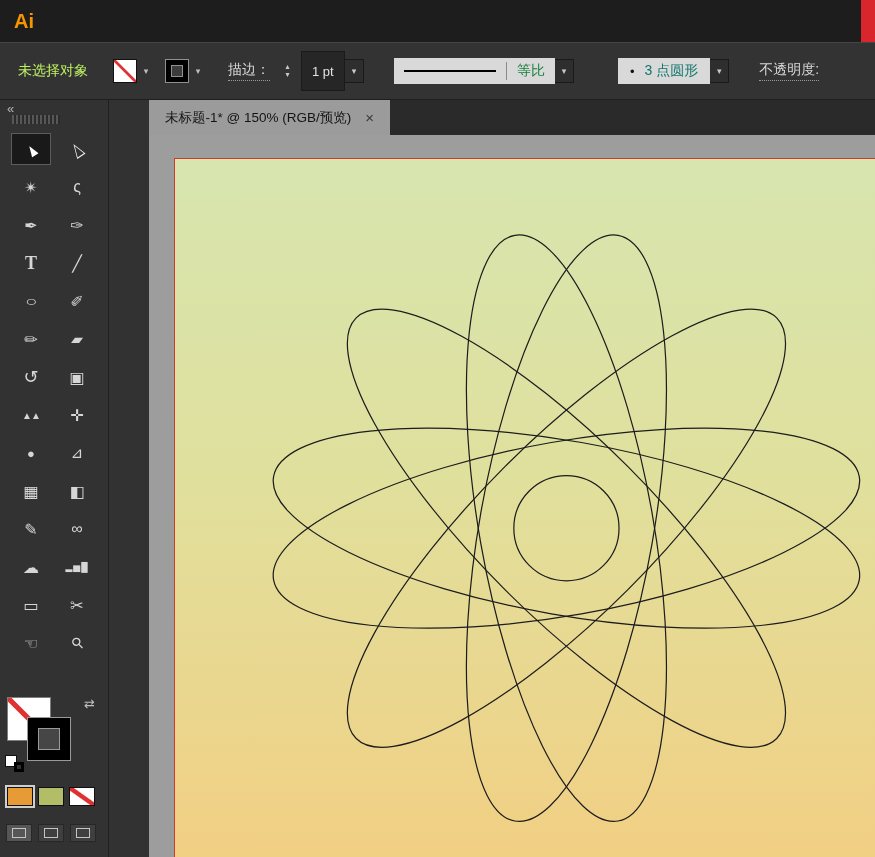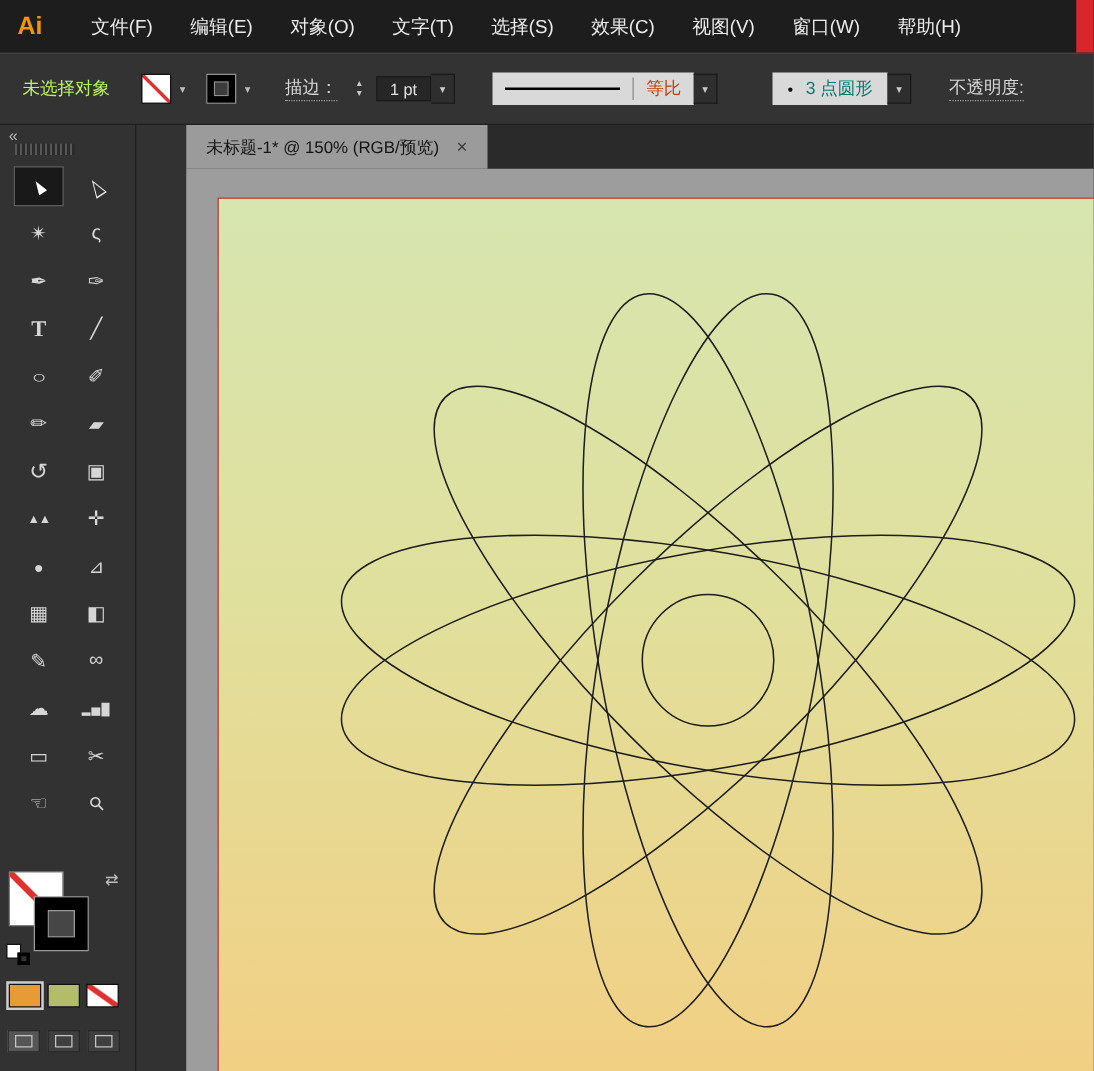--- a/index.html
+++ b/index.html
@@ -18,28 +18,28 @@
   .controlbar{height:58px;background:#333333;border-top:1px solid #454545;border-bottom:1px solid #1f1f1f;
     display:flex;align-items:center;padding-left:18px;box-sizing:border-box;overflow:hidden;white-space:nowrap;}
   .cb-text{color:#bef264;font-size:14px;}
   .swatch-fill{width:22px;height:22px;margin-left:26px;box-shadow:0 0 0 1px #111;
     background:linear-gradient(to top right,#ffffff 45%,#e03131 46%,#e03131 54%,#ffffff 55%);}
   .swatch-stroke{width:22px;height:22px;margin-left:12px;box-sizing:border-box;border:5px solid #000;
     background:#3c3c3c;box-shadow:0 0 0 1px #909090, inset 0 0 0 1px #909090;}
   .chev{width:16px;height:22px;color:#bdbdbd;font-size:9px;display:flex;align-items:center;justify-content:center;margin-left:2px;}
   .link-label{color:#d8d8d8;font-size:14px;border-bottom:1px dotted #9a9a9a;margin-left:22px;padding-bottom:1px;}
   .stepper{width:15px;height:28px;margin-left:10px;display:flex;flex-direction:column;align-items:center;justify-content:center;color:#c8c8c8;font-size:8px;line-height:8px;}
-  .field{height:20px;margin-left:6px;background:#262626;border:1px solid #1a1a1a;color:#e2e2e2;font-size:13px;
+  .field{height:40px;margin-left:6px;background:#262626;border:1px solid #1a1a1a;color:#e2e2e2;font-size:13px;
     display:flex;align-items:center;padding:0 10px;min-width:44px;box-sizing:border-box;}
   .chevbtn{width:19px;height:24px;background:#2e2e2e;border:1px solid #1a1a1a;border-left:none;color:#c8c8c8;font-size:9px;
     display:flex;align-items:center;justify-content:center;box-sizing:border-box;}
   .profile-combo{height:26px;margin-left:30px;background:#d9d9d9;display:flex;align-items:center;padding:0 10px;}
   .profile-line{width:92px;height:2px;background:#000;}
   .profile-divider{width:1px;height:18px;background:#8a8a8a;margin:0 10px;}
-  .profile-label{color:#c2410c;font-size:14px;}
+  .profile-label{color:#15803d;font-size:14px;}
   .brush-combo{height:26px;margin-left:44px;background:#d9d9d9;display:flex;align-items:center;padding:0 12px;gap:10px;}
   .brush-dot{color:#111;font-size:13px;}
   .brush-label{color:#0f766e;font-size:14px;}
   .opacity-label{margin-left:30px;}
   
   .workspace{display:flex;height:757px;}
   .toolbar{width:108px;flex:none;background:#323232;border-right:1px solid #202020;position:relative;}
   .collapse{position:absolute;top:1px;left:7px;color:#b5b5b5;font-size:13px;}
   .handle{position:absolute;top:15px;left:12px;width:48px;height:9px;
     background:repeating-linear-gradient(90deg,#575757 0 2px,#2b2b2b 2px 4px);}
@@ -83,31 +83,20 @@
   .tab-close{color:#3a3a3a;font-size:15px;line-height:1;}
   .canvas{flex:1;background:#9d9d9d;position:relative;overflow:hidden;}
   .artboard{position:absolute;left:25px;top:23px;right:-10px;bottom:-10px;border:1px solid #cf3a2e;}
   .artboard svg{position:absolute;left:0;top:0;width:100%;height:100%;}
 </style>
 </head>
 <body>
 
 <div class="menubar">
   <div class="logo">Ai</div>
-  <div class="menu-items">
-      <div class="menu-item">文件(F)</div>
-      <div class="menu-item">编辑(E)</div>
-      <div class="menu-item">对象(O)</div>
-      <div class="menu-item">文字(T)</div>
-      <div class="menu-item">选择(S)</div>
-      <div class="menu-item">效果(C)</div>
-      <div class="menu-item">视图(V)</div>
-      <div class="menu-item">窗口(W)</div>
-      <div class="menu-item">帮助(H)</div>
-    </div>
   <div class="menubar-red"></div>
 </div>
 
 <div class="controlbar">
   <span class="cb-text">未选择对象</span>
   <div class="swatch-fill"></div>
   <div class="chev">▾</div>
   <div class="swatch-stroke"></div>
   <div class="chev">▾</div>
   <span class="link-label">描边：</span>

